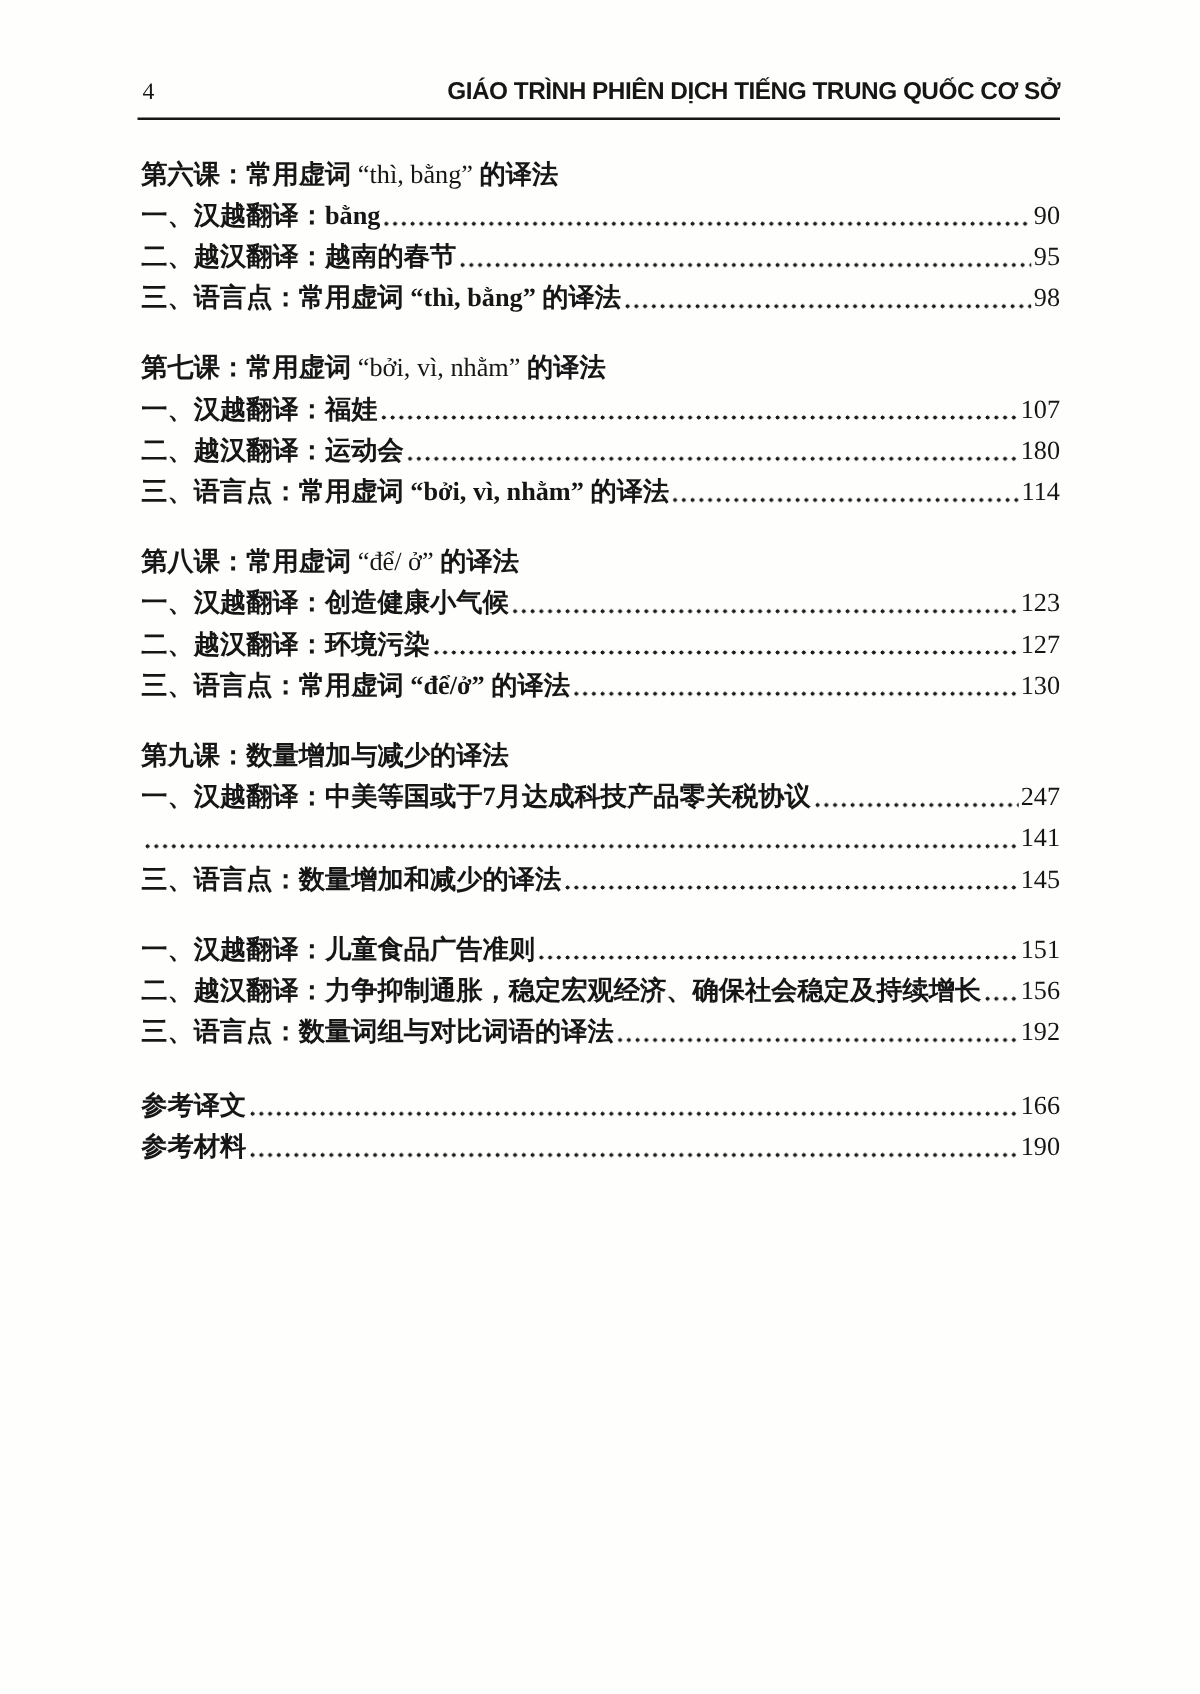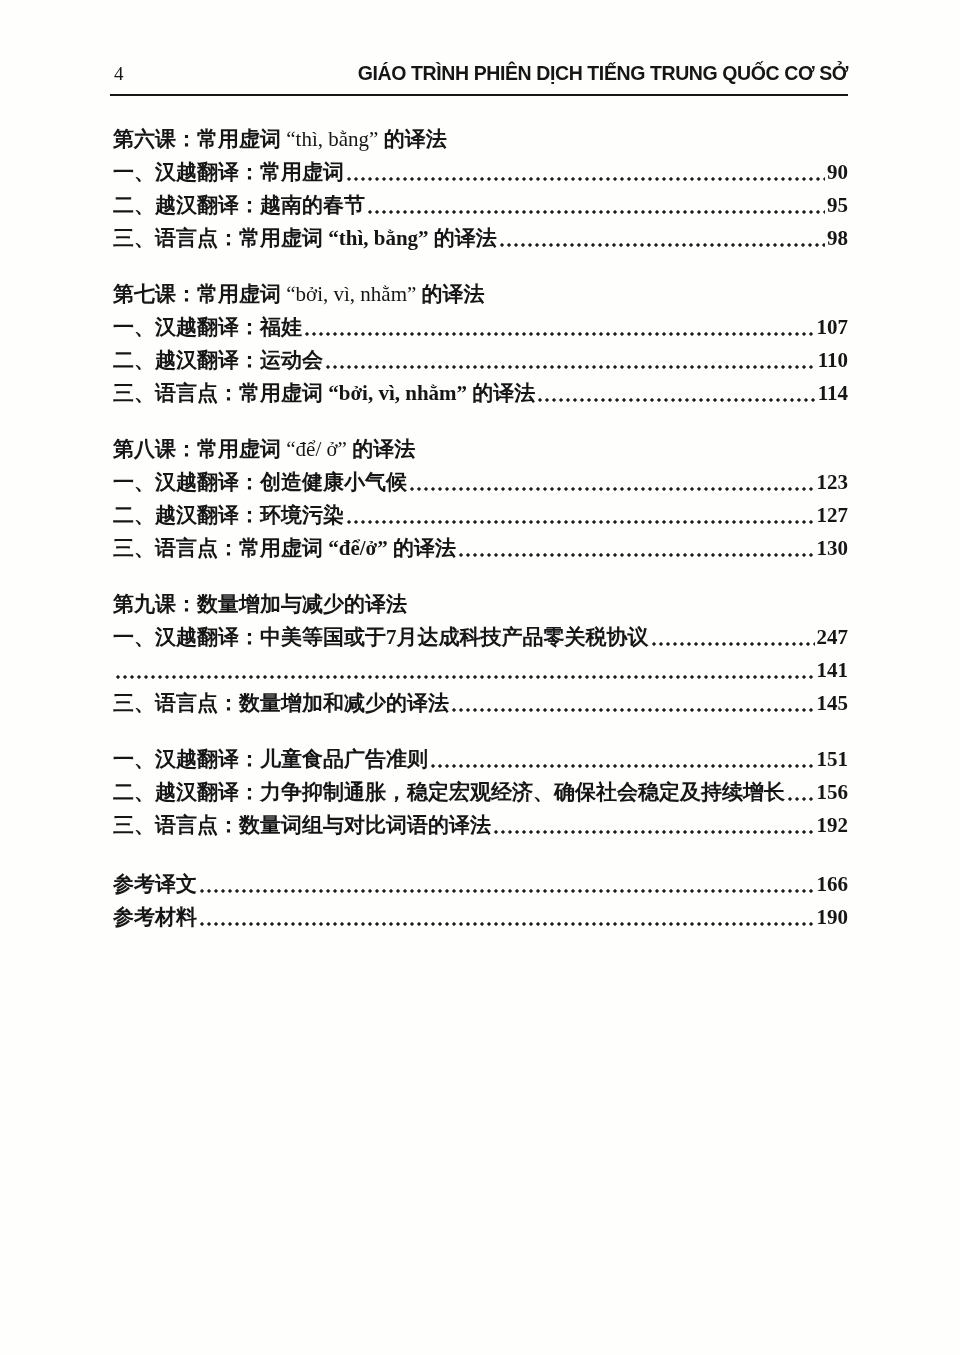--- a/index.html
+++ b/index.html
@@ -66,21 +66,21 @@
     min-width: 14px;
     height: 4px;
     align-self: flex-end;
     margin: 0 2px 8px 3px;
     background-image: radial-gradient(circle at 2px 2px, #1c1c1c 1.45px, rgba(0,0,0,0) 1.8px);
     background-size: 7px 4px;
     background-repeat: repeat-x;
   }
   .toc-row .pg {
     font-family: "Liberation Serif", "DejaVu Serif", serif;
-    font-weight: 700;
+    font-weight: 400;
     font-size: 21px;
     flex: 0 0 auto;
     text-align: right;
   }
   .extras { margin-top: 26px; }
 </style>
 </head>
 <body>
 
 <div class="page">
@@ -88,21 +88,21 @@
   <div class="header">
     <span class="page-num">4</span>
     <span class="header-title">GIÁO TRÌNH PHIÊN DỊCH TIẾNG TRUNG QUỐC CƠ SỞ</span>
   </div>
 
   <div class="toc" id="toc-root">
     <div id="toc-sections">
         <section class="toc-section">
           <div class="sec-title"><span>第六课：常用虚词 </span><span class="vn-bold">“thì, bằng”</span><span> 的译法</span></div>
           <div class="toc-row">
-            <span class="label">一、汉越翻译：常用虚词</span>
+            <span class="label">一、汉越翻译：bằng</span>
             <span class="dots"></span>
             <span class="pg">90</span>
           </div>
           <div class="toc-row">
             <span class="label">二、越汉翻译：越南的春节</span>
             <span class="dots"></span>
             <span class="pg">95</span>
           </div>
           <div class="toc-row">
             <span class="label">三、语言点：常用虚词 “thì, bằng” 的译法 </span>
@@ -113,21 +113,21 @@
         <section class="toc-section">
           <div class="sec-title"><span>第七课：常用虚词 </span><span class="vn-bold">“bởi, vì, nhằm”</span><span> 的译法</span></div>
           <div class="toc-row">
             <span class="label">一、汉越翻译：福娃</span>
             <span class="dots"></span>
             <span class="pg">107</span>
           </div>
           <div class="toc-row">
             <span class="label">二、越汉翻译：运动会 </span>
             <span class="dots"></span>
-            <span class="pg">110</span>
+            <span class="pg">180</span>
           </div>
           <div class="toc-row">
             <span class="label">三、语言点：常用虚词 “bởi, vì, nhằm” 的译法</span>
             <span class="dots"></span>
             <span class="pg">114</span>
           </div>
         </section>
         <section class="toc-section">
           <div class="sec-title"><span>第八课：常用虚词 </span><span class="vn-bold">“để/ ở”</span><span> 的译法</span></div>
           <div class="toc-row">

